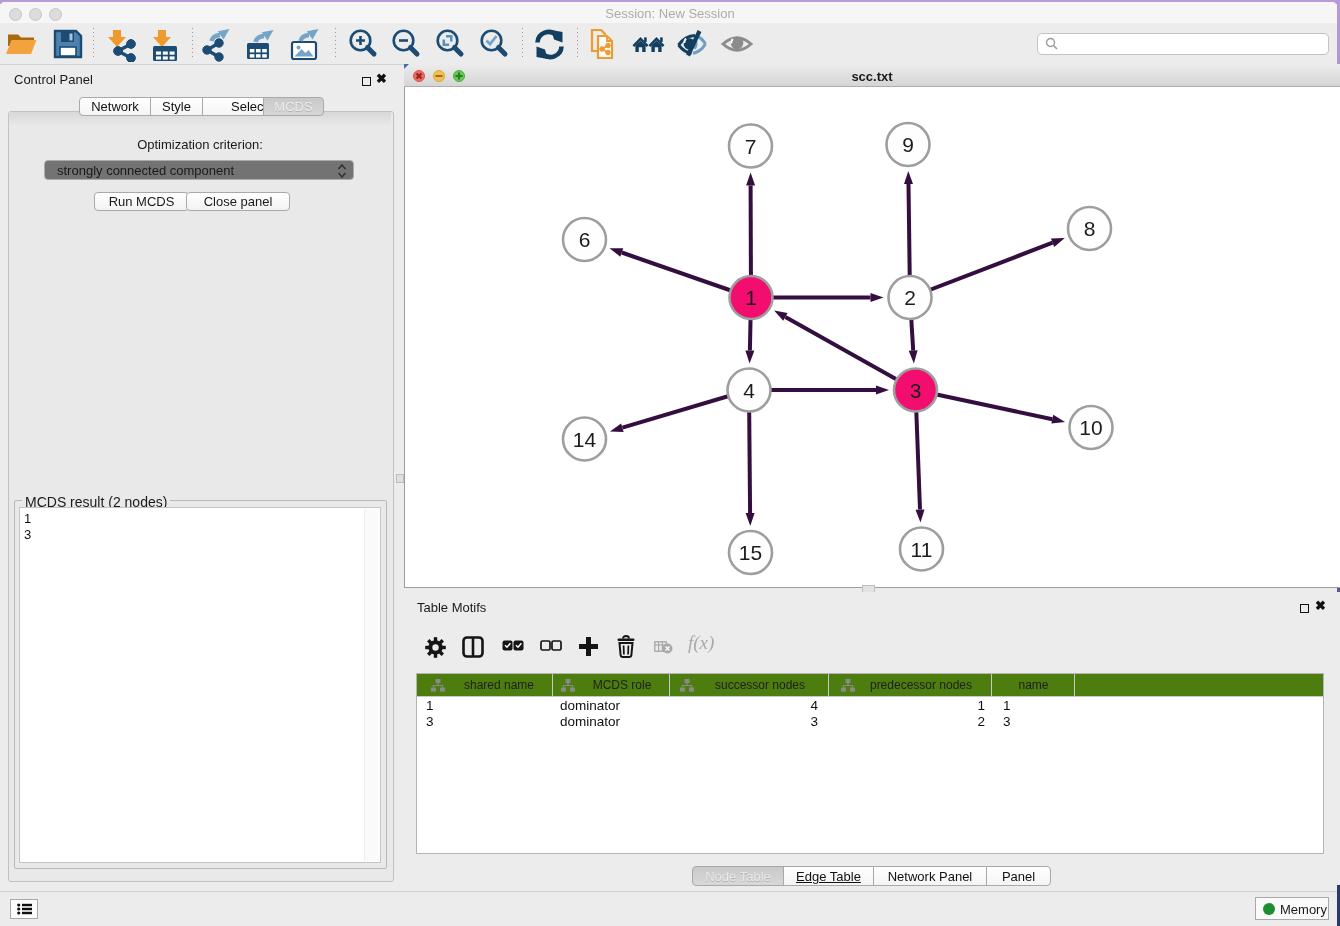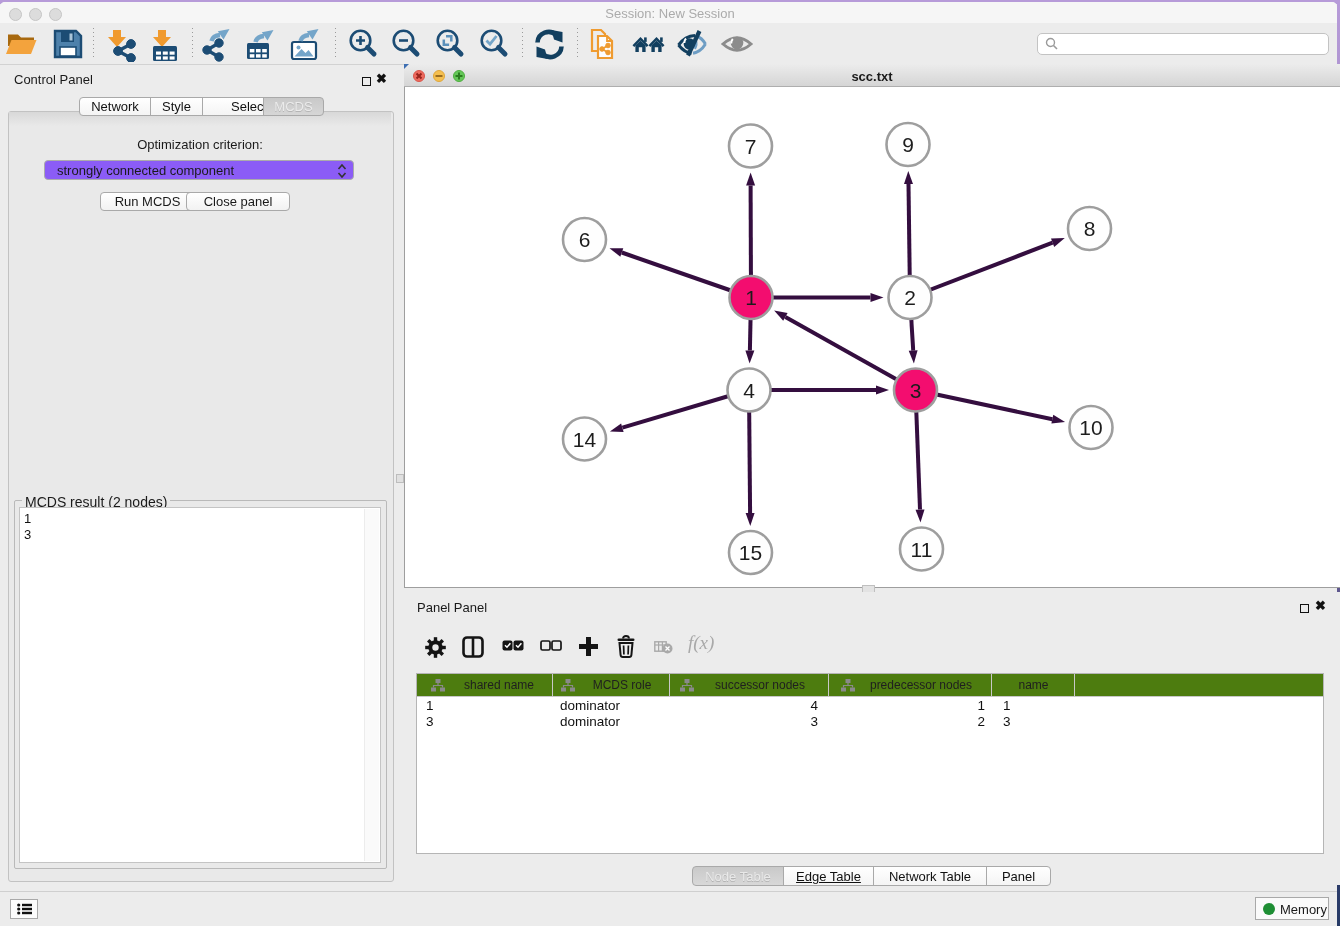--- a/index.html
+++ b/index.html
@@ -199,29 +199,29 @@
 
 <div class="abs" style="left:79px;top:97px;width:245px;height:19px;border-radius:6px;">
   <div class="tabseg" style="left:0;width:72px;border-radius:4px 0 0 4px;line-height:18px;">Network</div>
   <div class="tabseg" style="left:71px;width:53px;line-height:18px;">Style</div>
   <div class="tabseg" style="left:123px;width:62px;line-height:18px;padding-left:28px;">Select</div>
   <div class="tabseg" style="left:184px;width:61px;border-radius:0 4px 4px 0;line-height:18px;background:linear-gradient(#c9c9c9,#d6d6d6);color:#ebebeb;text-shadow:0 1px 0 #b5b5b5;">MCDS</div>
 </div>
 
 <div class="abs" style="left:0px;top:137px;width:400px;text-align:center;font-size:13px;color:#1a1a1a;">Optimization criterion:</div>
 
-<div class="abs" style="left:44px;top:160px;width:310px;height:20px;background:#8b5cf6;border:1px solid #ababab;border-radius:4px;box-sizing:border-box;">
+<div class="abs" style="left:44px;top:160px;width:310px;height:20px;background:#737373;border:1px solid #ababab;border-radius:4px;box-sizing:border-box;">
   <div class="abs" style="left:12px;top:2px;font-size:13px;color:#1a1a1a;">strongly connected component</div>
   <svg class="abs" style="right:6px;top:3px;" width="10" height="14" viewBox="0 0 10 14">
     <path d="M1.5 5 L5 1 L8.5 5" fill="none" stroke="#333" stroke-width="1.6"></path>
     <path d="M1.5 9 L5 13 L8.5 9" fill="none" stroke="#333" stroke-width="1.6"></path>
   </svg>
 </div>
 
-<div class="btn" style="left:100px;top:192px;width:95px;height:19px;line-height:18px;">Run MCDS</div>
+<div class="btn" style="left:94px;top:192px;width:95px;height:19px;line-height:18px;">Run MCDS</div>
 <div class="btn" style="left:186px;top:192px;width:104px;height:19px;line-height:18px;">Close panel</div>
 
 <div class="abs" style="left:14px;top:500px;width:371px;height:367px;border:1px solid #b9b9b9;border-radius:2px;"></div>
 <div class="abs" style="left:22px;top:494px;background:#e9e9e9;padding:0 3px;font-size:14px;color:#1a1a1a;">MCDS result (2 nodes)</div>
 <div class="abs" style="left:19px;top:507px;width:362px;height:356px;background:#fff;border:1px solid #c4c4c4;box-sizing:border-box;">
   <div class="abs" style="left:4px;top:3px;font-size:13px;color:#111;line-height:16px;">1<br>3</div>
   <div class="abs" style="right:1px;top:1px;width:14px;height:352px;background:#fafafa;border-left:1px solid #ececec;"></div>
 </div>
 
 <div class="abs" style="left:396px;top:65px;width:8px;height:820px;background:#ececec;"></div>
@@ -304,21 +304,21 @@
 <text x="686" y="348.0">10</text>
 <text x="516.5" y="469.5">11</text>
 <text x="179.5" y="359.5">14</text>
 <text x="345.5" y="473.0">15</text>
 </g>
 </svg>
 
 <div class="abs" style="left:862px;top:585px;width:13px;height:8px;background:#e3e3e3;border:1px solid #c0c0c0;box-sizing:border-box;"></div>
 
 <div class="abs" style="left:404px;top:592px;width:936px;height:293px;background:#ececec;"></div>
-<div class="abs" style="left:417px;top:600px;font-size:13px;color:#1a1a1a;">Panel Panel</div>
+<div class="abs" style="left:417px;top:600px;font-size:13px;color:#1a1a1a;">Table Motifs</div>
 <div class="abs" style="left:1300px;top:604px;width:7px;height:7px;border:1.5px solid #111;"></div>
 <div class="abs" style="left:1315px;top:598px;font-size:13px;font-weight:bold;color:#111;">✖</div>
 
 <svg class="abs" style="left:425px;top:637px;" width="21" height="21" viewBox="0 0 21 21">
 <g fill="#151515">
       <circle cx="10.5" cy="10.5" r="7.2"></circle>
 <rect x="8.8" y="0.2" width="3.4" height="5" transform="rotate(0 10.5 10.5)"></rect>
 <rect x="8.8" y="0.2" width="3.4" height="5" transform="rotate(45 10.5 10.5)"></rect>
 <rect x="8.8" y="0.2" width="3.4" height="5" transform="rotate(90 10.5 10.5)"></rect>
 <rect x="8.8" y="0.2" width="3.4" height="5" transform="rotate(135 10.5 10.5)"></rect>
@@ -426,21 +426,21 @@
     <span class="abs" style="left:143px;top:2px;">dominator</span>
     <span class="abs" style="left:255px;top:2px;width:146px;text-align:right;">3</span>
     <span class="abs" style="left:413px;top:2px;width:155px;text-align:right;">2</span>
     <span class="abs" style="left:586px;top:2px;">3</span>
   </div>
 </div>
 
 <div class="abs" style="left:692px;top:866px;width:359px;height:20px;">
   <div class="tabseg" style="left:0;width:92px;border-radius:4px 0 0 4px;line-height:19px;background:linear-gradient(#c9c9c9,#d8d8d8);color:#e9e9e9;text-shadow:0 1px 0 #b3b3b3;">Node Table</div>
   <div class="tabseg" style="left:91px;width:91px;line-height:19px;text-decoration:underline;">Edge Table</div>
-  <div class="tabseg" style="left:181px;width:114px;line-height:19px;">Network Table</div>
+  <div class="tabseg" style="left:181px;width:114px;line-height:19px;">Network Panel</div>
   <div class="tabseg" style="left:294px;width:65px;border-radius:0 4px 4px 0;line-height:19px;">Panel</div>
 </div>
 
 <div class="abs" style="left:0;top:891px;width:1337px;height:35px;background:#ececec;border-top:1px solid #cfcfcf;"></div>
 <div class="abs" style="left:10px;top:899px;width:28px;height:20px;background:#fcfcfc;border:1px solid #a9a9a9;box-sizing:border-box;"></div>
 <svg class="abs" style="left:17px;top:903px;" width="15" height="12" viewBox="0 0 15 12">
   <circle cx="1.7" cy="2" r="1.6" fill="#111"></circle>
     <circle cx="1.7" cy="6" r="1.6" fill="#111"></circle>
     <circle cx="1.7" cy="10" r="1.6" fill="#111"></circle>
   <rect x="5" y="0.8" width="10" height="2.4" fill="#111"></rect>

